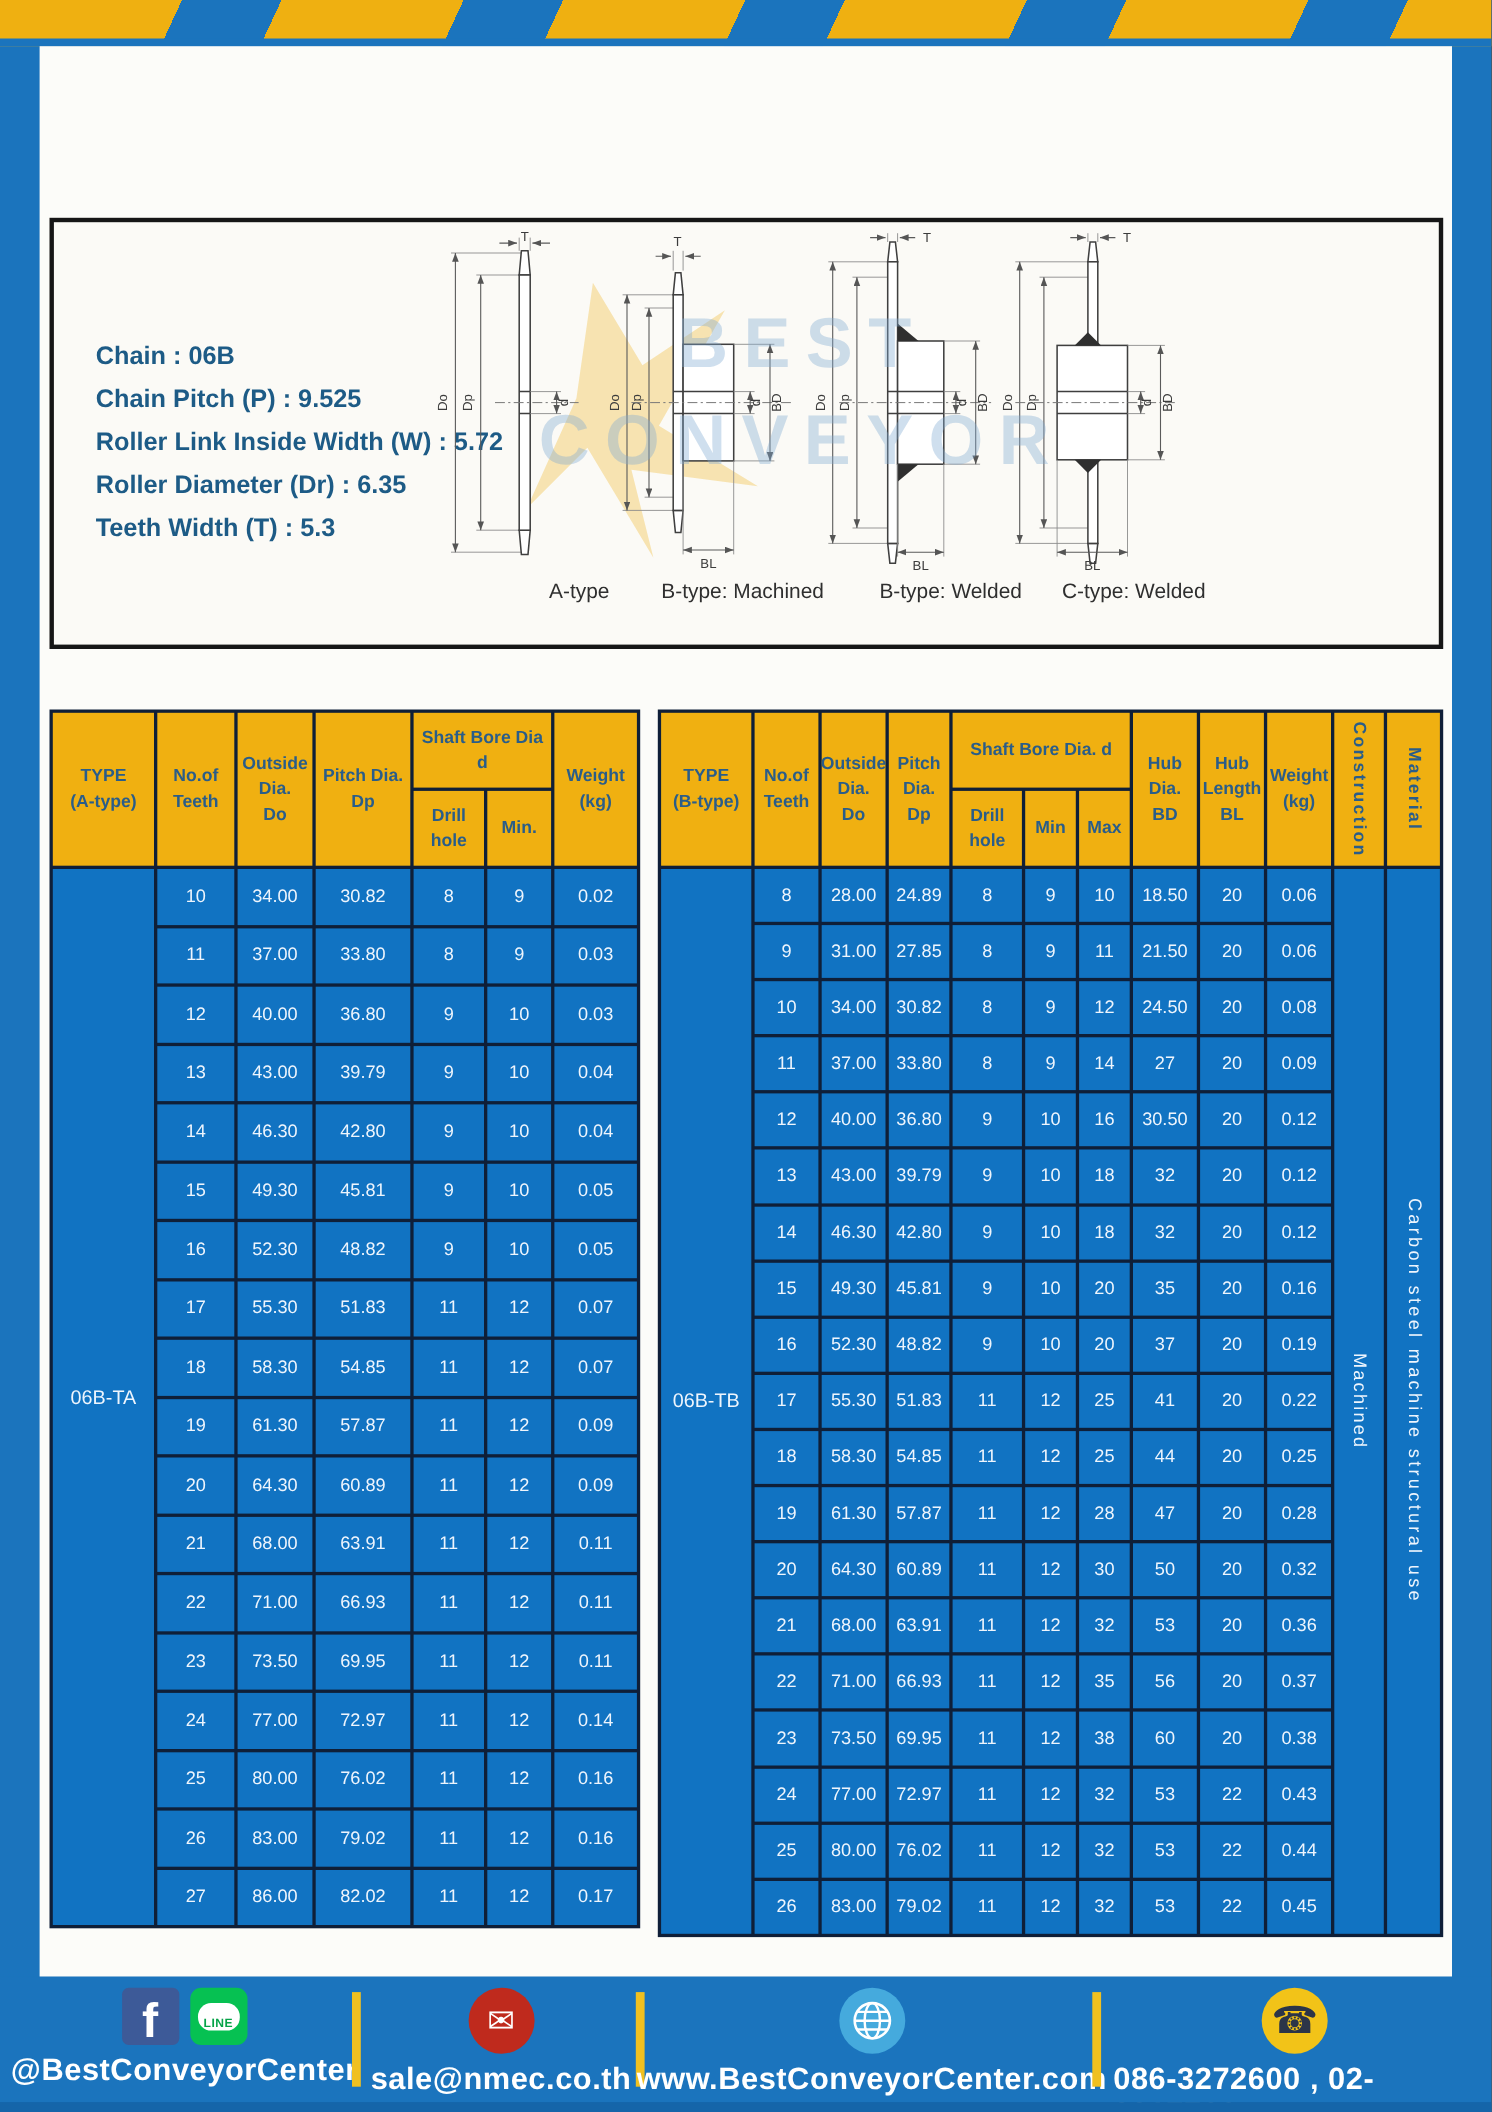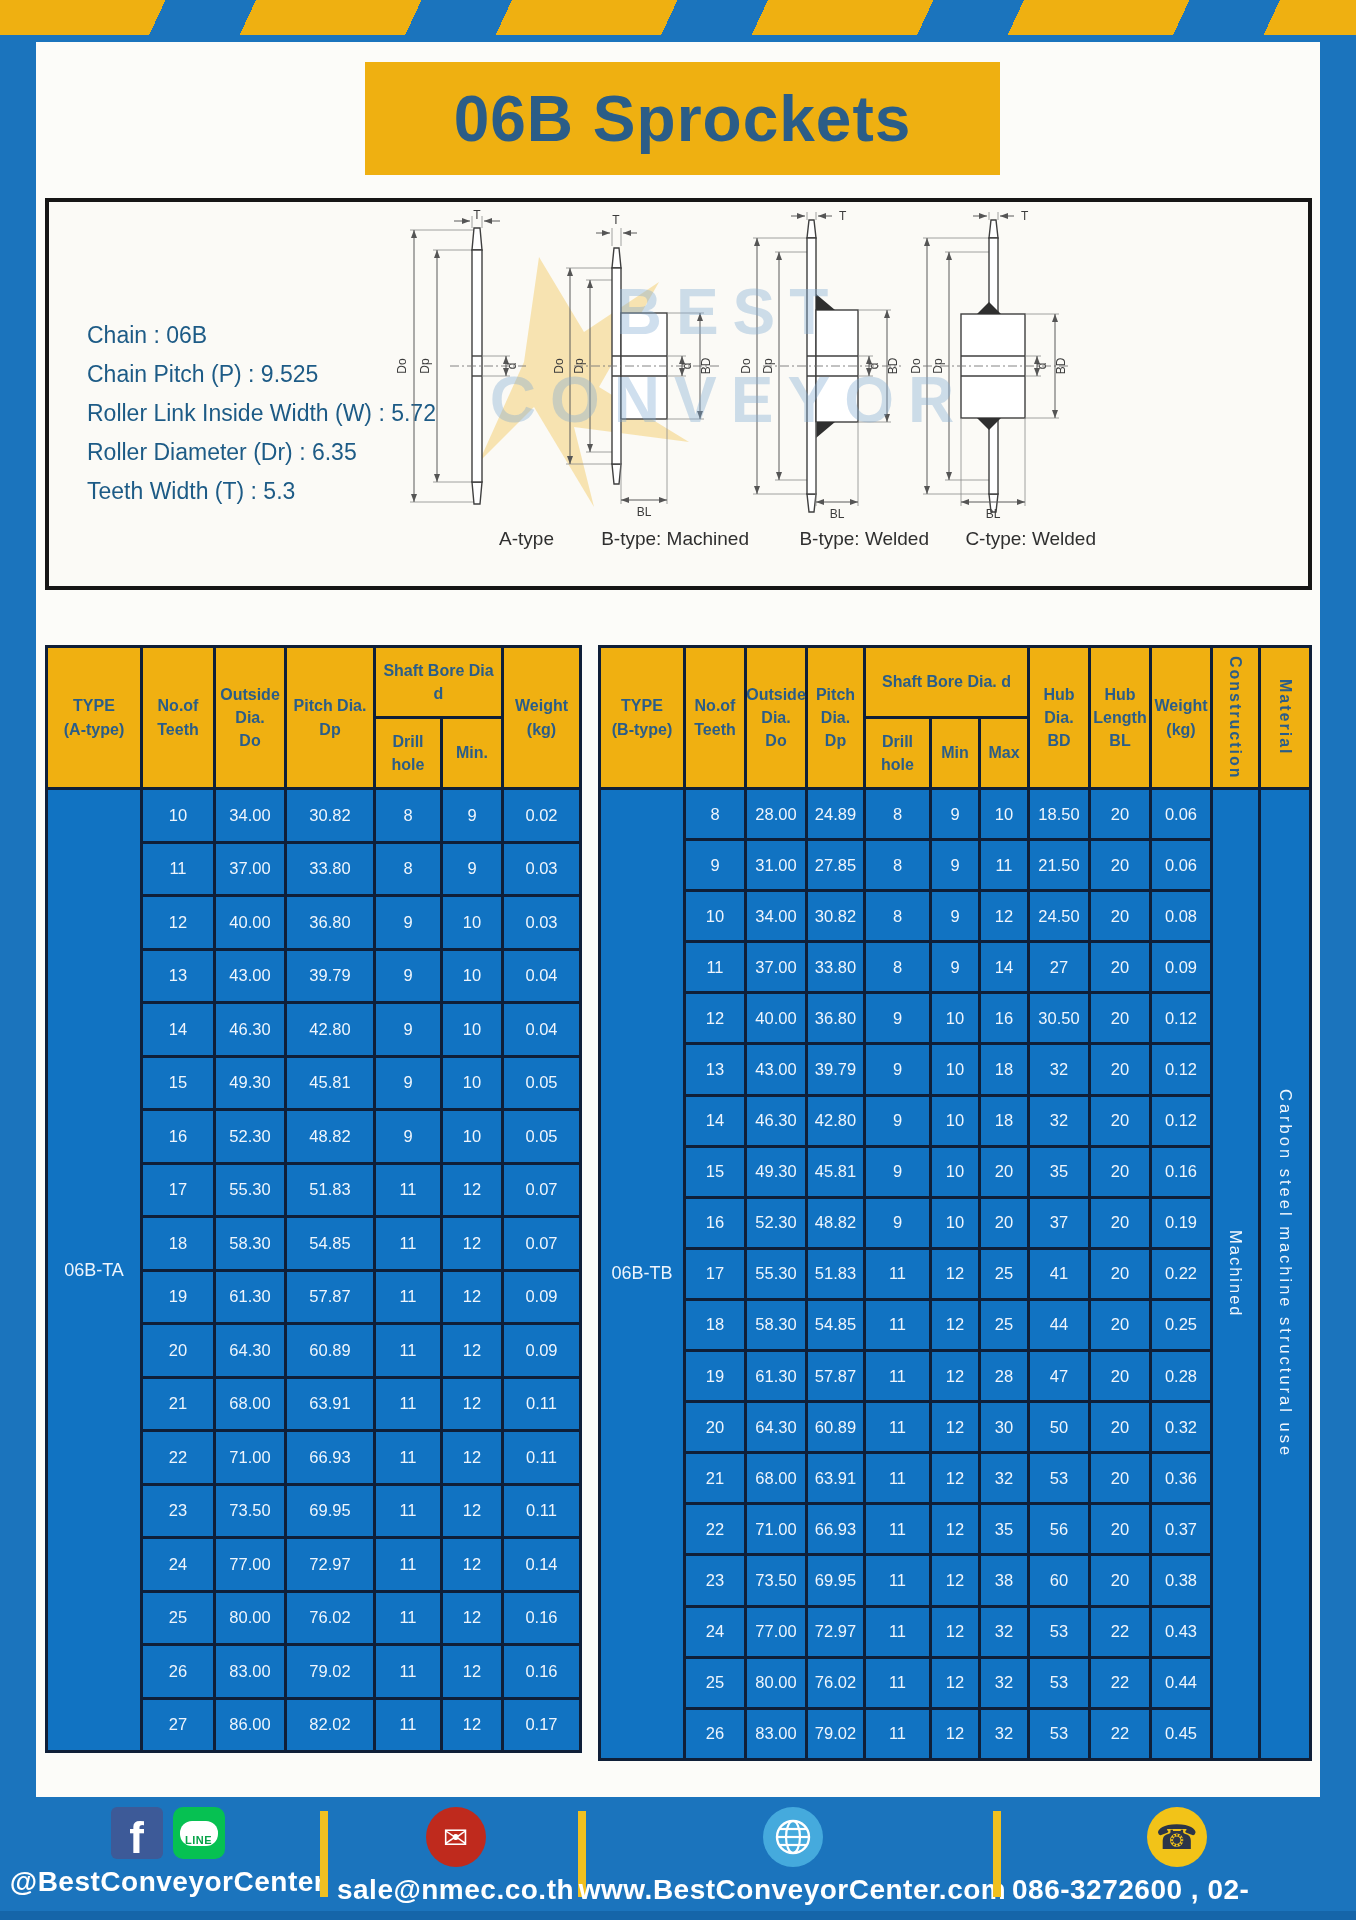--- a/index.html
+++ b/index.html
@@ -11,21 +11,21 @@
   .top-band::after{content:"";position:absolute;left:0;right:0;bottom:0;height:7px;background:#1b74bd;}
   
   .sheet{position:absolute;left:36px;right:36px;top:42px;bottom:123px;background:#fcfcf9;}
   
   .banner{position:absolute;left:365px;top:62px;width:635px;height:113px;background:#efb011;
           display:flex;align-items:center;justify-content:center;}
   .banner .t{font-size:64px;font-weight:800;color:#2b5d87;letter-spacing:1px;}
   
   .info-box{position:absolute;left:45px;top:198px;width:1267px;height:392px;box-sizing:border-box;
             border:4px solid #161616;background:#fbfaf6;}
-  .specs{position:absolute;left:38px;top:114px;color:#1d5b86;font-weight:400;font-size:23px;line-height:39px;}
+  .specs{position:absolute;left:38px;top:102px;color:#1d5b86;font-weight:700;font-size:23px;line-height:39px;}
   .watermark{position:absolute;left:340px;top:66px;width:680px;text-align:center;pointer-events:none;
              font-size:64px;font-weight:800;letter-spacing:14px;line-height:88px;color:rgba(128,170,210,0.38);}
   .wm-logo{position:absolute;left:430px;top:55px;pointer-events:none;}
   .fig{position:absolute;}
   .fig .cap{position:absolute;left:-20px;right:-20px;top:318px;text-align:right;font-size:19px;color:#2f2f2f;}
   .fig svg{display:block;}
   .part{fill:#ffffff;stroke:#3f3f3f;stroke-width:1.4;}
   .weld{fill:#2f2f2f;stroke:none;}
   .dim{stroke:#5a5a5a;stroke-width:1;fill:none;}
   .ext{stroke:#8a8a8a;stroke-width:0.8;fill:none;}
@@ -73,23 +73,20 @@
               color:#2c3548;font-size:34px;}
 </style>
 </head>
 <body>
 
 <div class="canvas">
 
   <div class="top-band"></div>
   <div class="sheet"></div>
 
-  <div class="banner">
-    <div class="t">06B Sprockets</div>
-  </div>
 
   <div class="info-box">
 
     <svg width="0" height="0" style="position:absolute">
       <defs>
         <marker id="arr" markerWidth="9" markerHeight="7" refX="8" refY="3" orient="auto-start-reverse" markerUnits="userSpaceOnUse">
           <path d="M0,0 L8,3 L0,6 Z" fill="#555"></path>
         </marker>
       </defs>
     </svg>

